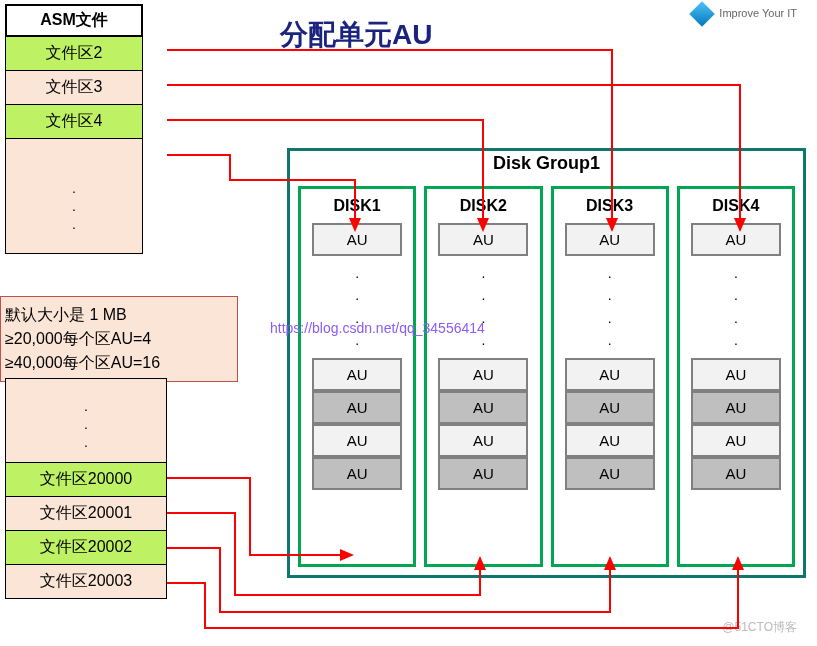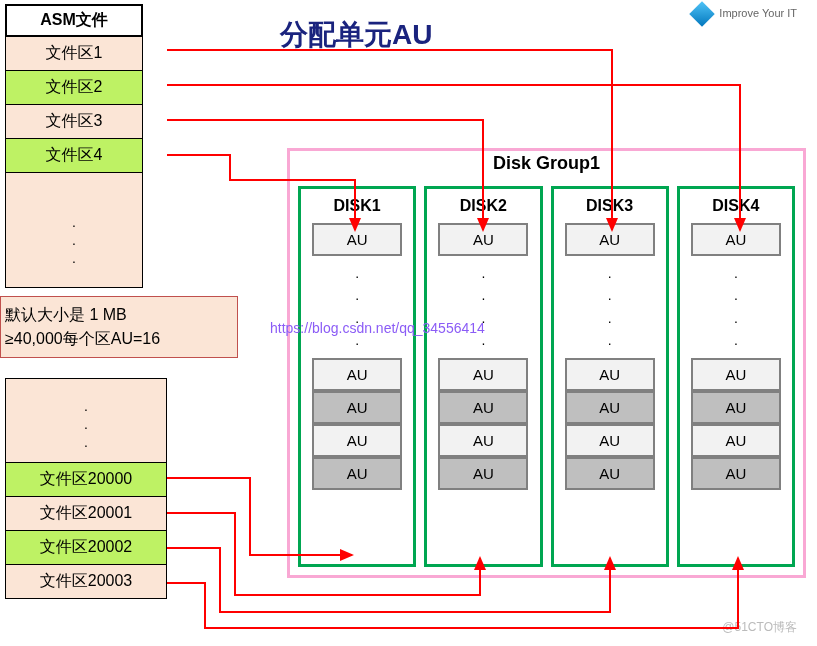--- a/index.html
+++ b/index.html
@@ -10,21 +10,21 @@
     .logo-icon { display: inline-block; width: 18px; height: 18px; background: linear-gradient(135deg, #4fc3f7, #0277bd); transform: rotate(45deg); vertical-align: middle; margin-right: 5px; }
     
     .asm-column { position: absolute; left: 5px; top: 4px; width: 138px; }
     .asm-header { border: 2px solid #000; background: #fff; text-align: center; padding: 4px; font-size: 16px; font-weight: bold; }
     .asm-cell { border: 1px solid #000; border-top: none; background: #fbe5d6; text-align: center; padding: 6px; font-size: 16px; }
     .asm-cell.white { background: #bef264; text-align: center; }
     .asm-dots { border: 1px solid #000; border-top: none; background: #fbe5d6; text-align: center; padding: 2px 0; font-size: 14px; line-height: 1.3; }
     
     .note-box { position: absolute; left: 0px; top: 296px; width: 238px; background: #fbe5d6; border: 1px solid #c0504d; padding: 6px 4px; font-size: 16px; line-height: 1.5; }
     
-    .disk-group { position: absolute; left: 287px; top: 148px; width: 519px; height: 430px; border: 3px solid #f9a8d4; }
+    .disk-group { position: absolute; left: 287px; top: 148px; width: 519px; height: 430px; border: 3px solid #0f766e; }
     .disk-group-title { position: absolute; top: -1px; left: 0; right: 0; text-align: center; font-size: 18px; font-weight: bold; padding: 3px; }
     .disks-row { position: absolute; top: 35px; left: 8px; right: 8px; bottom: 8px; display: flex; gap: 8px; }
     .disk { flex: 1; border: 3px solid #00a651; display: flex; flex-direction: column; align-items: center; padding: 4px 6px; }
     .disk-title { font-size: 16px; font-weight: bold; padding: 4px 0 8px; }
     .au-box { width: 90%; border: 2px solid #808080; background: #f2f2f2; text-align: center; padding: 6px; font-size: 15px; }
     .au-box.dark { background: #bfbfbf; }
     .disk-dots { text-align: center; font-size: 14px; line-height: 1.6; padding: 6px 0; }
     
     .watermark { position: absolute; top: 320px; left: 270px; color: #8b5cf6; font-size: 14px; pointer-events: none; z-index: 5; }
     .watermark2 { position: absolute; bottom: 10px; right: 20px; color: #bbb; font-size: 12px; pointer-events: none; }
@@ -35,29 +35,29 @@
 <body>
 
 <div class="title">分配单元AU</div>
 <div class="logo">
   <span class="logo-icon"></span>
   <span>Improve Your IT</span>
 </div>
 
 <div class="asm-column">
   <div class="asm-header">ASM文件</div>
-  <div class="asm-cell">文件区1</div>
   <div class="asm-cell white">文件区2</div>
   <div class="asm-cell">文件区3</div>
   <div class="asm-cell white">文件区4</div>
   <div class="asm-dots" style="height:115px;padding-top:40px;">.<br>.<br>.</div>
 </div>
 
 <div class="note-box">
   <div>默认大小是 1 MB</div>
+  <div>≥20,000每个区AU=4</div>
   <div>≥40,000每个区AU=16</div>
 </div>
 
 <div style="position:absolute;left:5px;top:378px;width:162px;">
   <div class="asm-dots" style="border-top:1px solid #000;height:85px;padding-top:18px;">.<br>.<br>.</div>
   <div class="asm-cell white">文件区20000</div>
   <div class="asm-cell">文件区20001</div>
   <div class="asm-cell white">文件区20002</div>
   <div class="asm-cell">文件区20003</div>
 </div>

